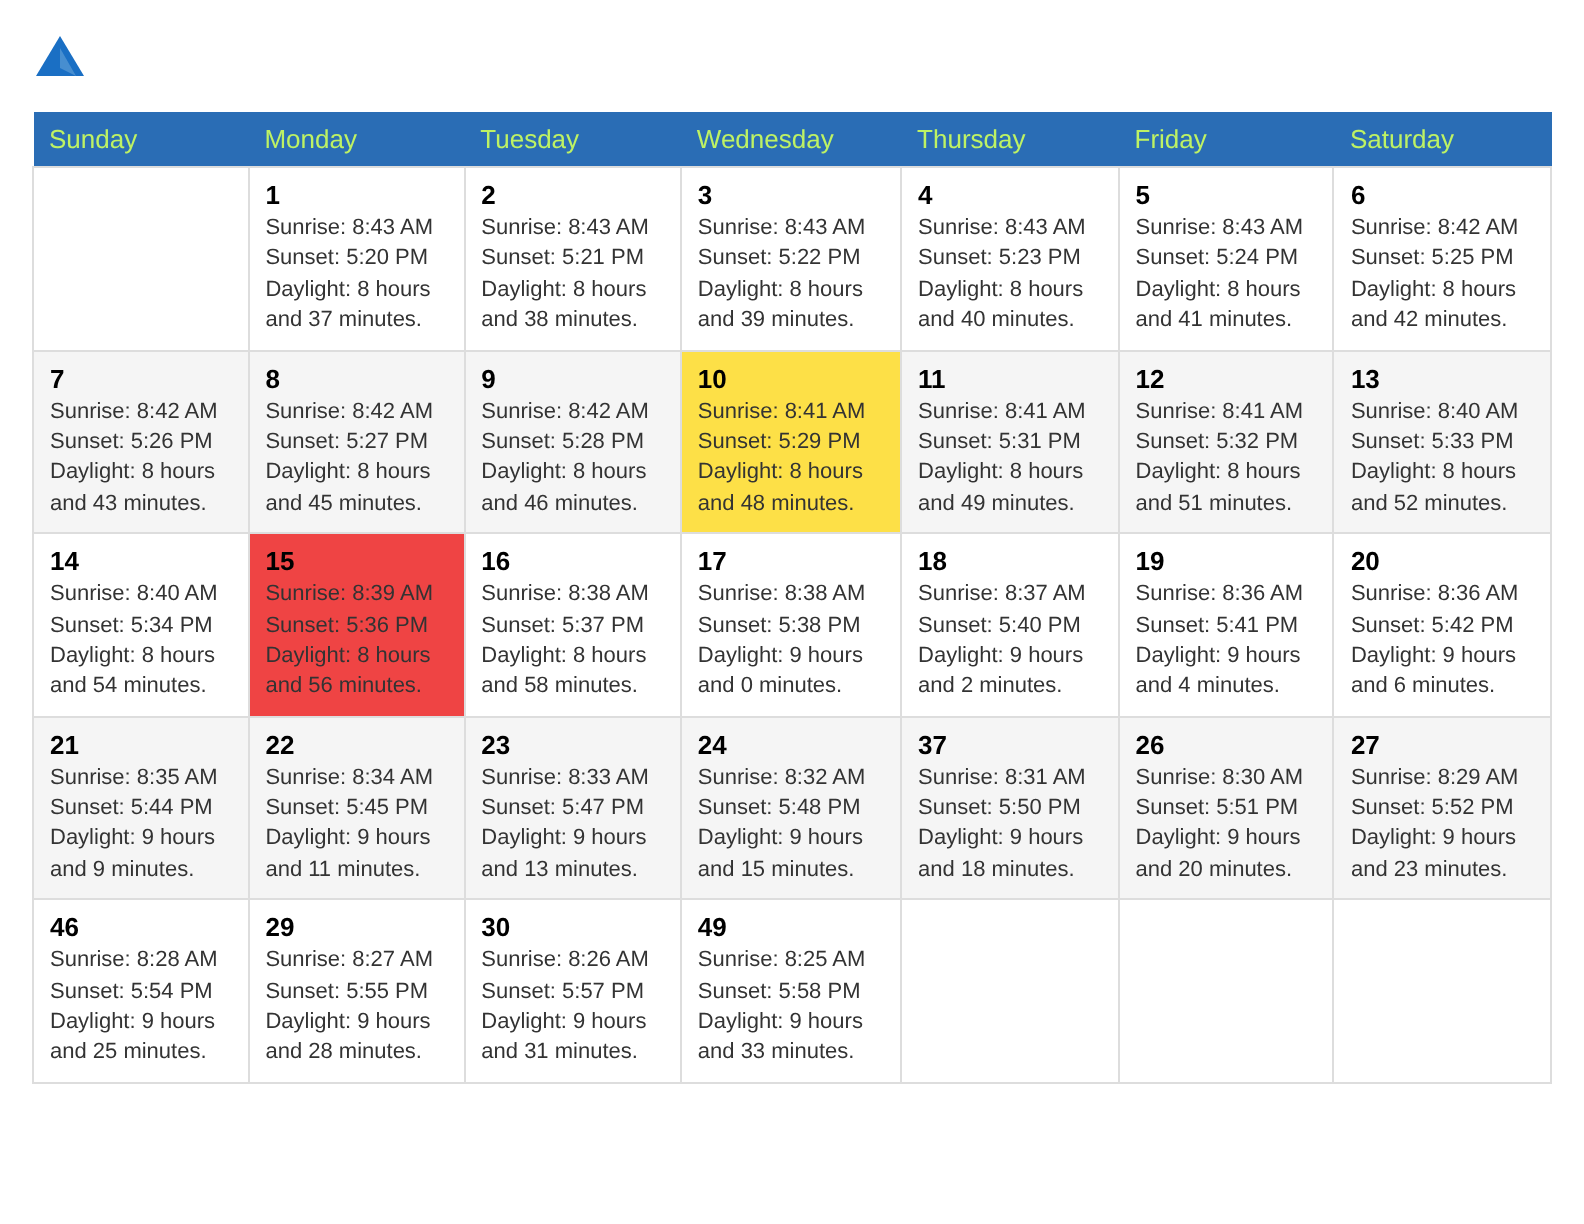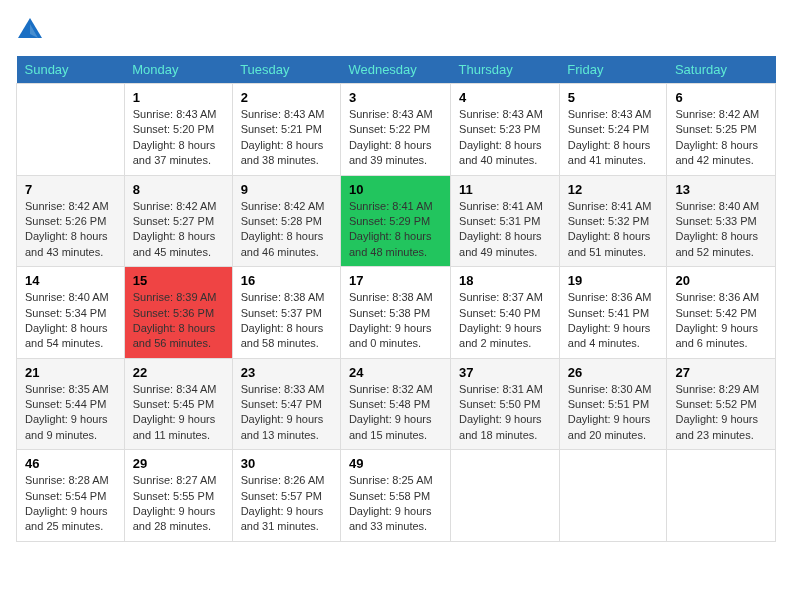--- a/index.html
+++ b/index.html
@@ -53,21 +53,21 @@
       font-size: 16px;
       color: #444;
     }
     table {
       width: 100%;
       border-collapse: collapse;
       font-size: 11px;
     }
     th {
       background: #2a6db5;
-      color: #5eead4;
+      color: #bef264;
       text-align: left;
       padding: 6px 8px;
       font-size: 13px;
       font-weight: normal;
     }
     td {
       vertical-align: top;
       padding: 6px 8px;
       border: 1px solid #ddd;
       width: 113px;
@@ -159,21 +159,21 @@
           <div class="day-info">Sunrise: 8:42 AM<br>Sunset: 5:26 PM<br>Daylight: 8 hours<br>and 43 minutes.</div>
         </td>
         <td style="background: rgb(245, 245, 245);">
           <span class="day-number">8</span>
           <div class="day-info">Sunrise: 8:42 AM<br>Sunset: 5:27 PM<br>Daylight: 8 hours<br>and 45 minutes.</div>
         </td>
         <td style="background: rgb(245, 245, 245);">
           <span class="day-number">9</span>
           <div class="day-info">Sunrise: 8:42 AM<br>Sunset: 5:28 PM<br>Daylight: 8 hours<br>and 46 minutes.</div>
         </td>
-        <td style="background: #22c55e;">
+        <td style="background: #fde047;">
           <span class="day-number">10</span>
           <div class="day-info">Sunrise: 8:41 AM<br>Sunset: 5:29 PM<br>Daylight: 8 hours<br>and 48 minutes.</div>
         </td>
         <td style="background: rgb(245, 245, 245);">
           <span class="day-number">11</span>
           <div class="day-info">Sunrise: 8:41 AM<br>Sunset: 5:31 PM<br>Daylight: 8 hours<br>and 49 minutes.</div>
         </td>
         <td style="background: rgb(245, 245, 245);">
           <span class="day-number">12</span>
           <div class="day-info">Sunrise: 8:41 AM<br>Sunset: 5:32 PM<br>Daylight: 8 hours<br>and 51 minutes.</div>

